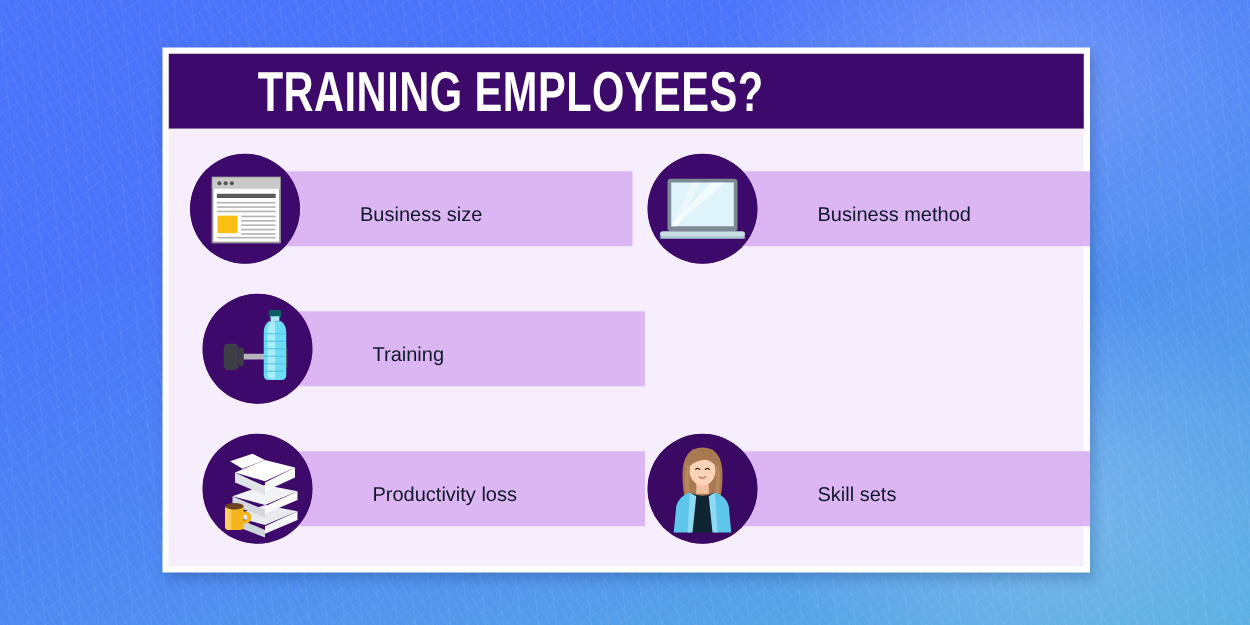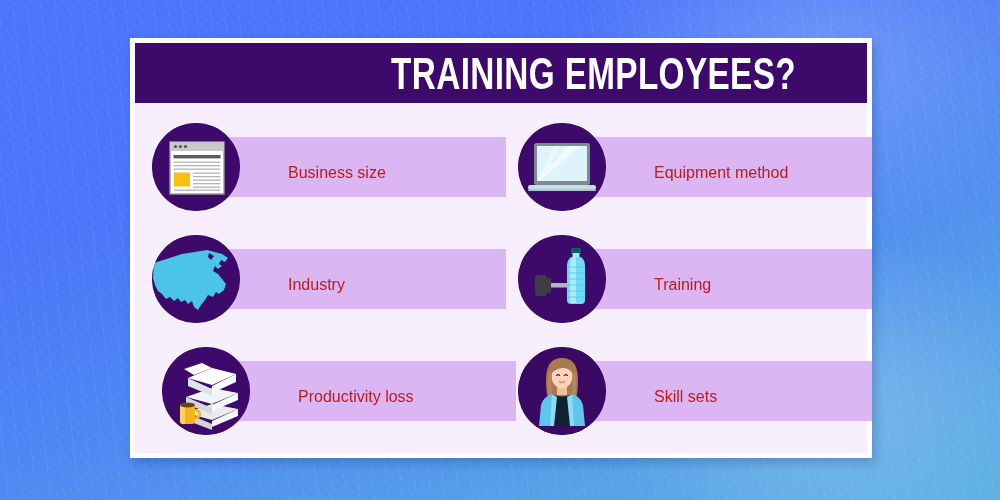--- a/index.html
+++ b/index.html
@@ -47,21 +47,21 @@
   
   #card {
     position: absolute; left: 130px; top: 38px;
     width: 742px; height: 420px;
     background: #ffffff;
     padding: 5px 5px 5px 5px;
     box-shadow: 3px 5px 9px rgba(10,30,80,.22);
   }
   #card-header {
     height: 60px; background: #3d0a6b;
-    display: flex; align-items: center; justify-content: flex-end;
+    display: flex; align-items: center; justify-content: flex-start;
   }
   #card-title {
     color: #ffffff;
     font-size: 45px;
     line-height: 45px;
     font-weight: bold;
     letter-spacing: .5px;
     text-transform: uppercase;
     transform: scaleX(.74);
     transform-origin: center;
@@ -80,21 +80,21 @@
   .bar {
     position: absolute; left: 30px; top: 26px;
     width: 336px; height: 60px;
     background: #dcb6f2;
   }
   .col.right .bar { left: 30px; width: 336px; }
 
   .bar-label {
     position: absolute; left: 118px; top: 0; height: 72px;
     display: flex; align-items: center;
-    font-size: 16px; color: #b91c1c;
+    font-size: 16px; color: #0f172a;
     white-space: nowrap;
   }
 
   .badge {
     position: absolute; left: 12px; top: 12px;
     width: 88px; height: 88px; border-radius: 50%;
     background: #3d0a6b;
     overflow: hidden;
   }
   .badge svg { display: block; width: 88px; height: 88px; }
@@ -146,54 +146,39 @@
               <rect x="41" y="56.5" width="27.5" height="1.3" fill="#b4b4b4"></rect>
               <rect x="41" y="60" width="27.5" height="1.3" fill="#b4b4b4"></rect>
               <rect x="41" y="63.5" width="27.5" height="1.3" fill="#b4b4b4"></rect>
               <rect x="22" y="66.5" width="46.5" height="1.3" fill="#b4b4b4"></rect>
             </svg>
           </div>
         </div>
 
         <div class="col right">
           <div class="bar">
-            <div class="bar-label">Equipment method</div>
+            <div class="bar-label">Business method</div>
           </div>
           <div class="badge">
             <svg viewBox="0 0 88 88">
               <circle cx="44" cy="44" r="44" fill="#3d0a6b"></circle>
               <rect x="16" y="20" width="56" height="42" rx="2.5" fill="#7d8a94"></rect>
               <rect x="19" y="23" width="50" height="35" fill="#dff3fb"></rect>
               <path d="M19 58 L50 23 L62 23 L22 58 Z" fill="#ffffff" opacity=".55"></path>
               <path d="M19 58 L36 23 L42 23 L24 58 Z" fill="#ffffff" opacity=".45"></path>
               <rect x="10" y="62" width="68" height="4.5" rx="2.2" fill="#c6dde4"></rect>
               <rect x="10" y="66" width="68" height="2" rx="1" fill="#a9c6cf"></rect>
             </svg>
           </div>
         </div>
 
       </div>
 
       <div class="row-group">
 
-        <div class="col left">
-          <div class="bar">
-            <div class="bar-label">Industry</div>
-          </div>
-          <div class="badge">
-            <svg viewBox="0 0 88 88">
-              <circle cx="44" cy="44" r="44" fill="#3d0a6b"></circle>
-              <path fill="#4cc3e8" d="M2 28 L30 19 L55 15 L70 19 L76 23 L73 27 L69 25 L67 29 L70 31 L66 34 L63 31 L61 36
-                L66 39 L70 44 L74 49 L72 55 L67 59 L64 57 L61 62 L56 60 L53 65 L49 70 L46 75 L42 72 L40 66
-                L36 69 L33 65 L29 67 L26 63 L22 66 L18 62 L14 64 L10 59 L6 56 L3 50 L1 43 Z"></path>
-              <path fill="#4cc3e8" d="M61 20 L66 18 L64 24 L60 24 Z"></path>
-              <path fill="#3d0a6b" d="M57 18 L62 21 L59 25 L56 22 Z"></path>
-            </svg>
-          </div>
-        </div>
 
         <div class="col right">
           <div class="bar">
             <div class="bar-label">Training</div>
           </div>
           <div class="badge">
             <svg viewBox="0 0 88 88">
               <circle cx="44" cy="44" r="44" fill="#3d0a6b"></circle>
 
               <rect x="30" y="48" width="28" height="4.5" rx="1" fill="#b5b5bb"></rect>

